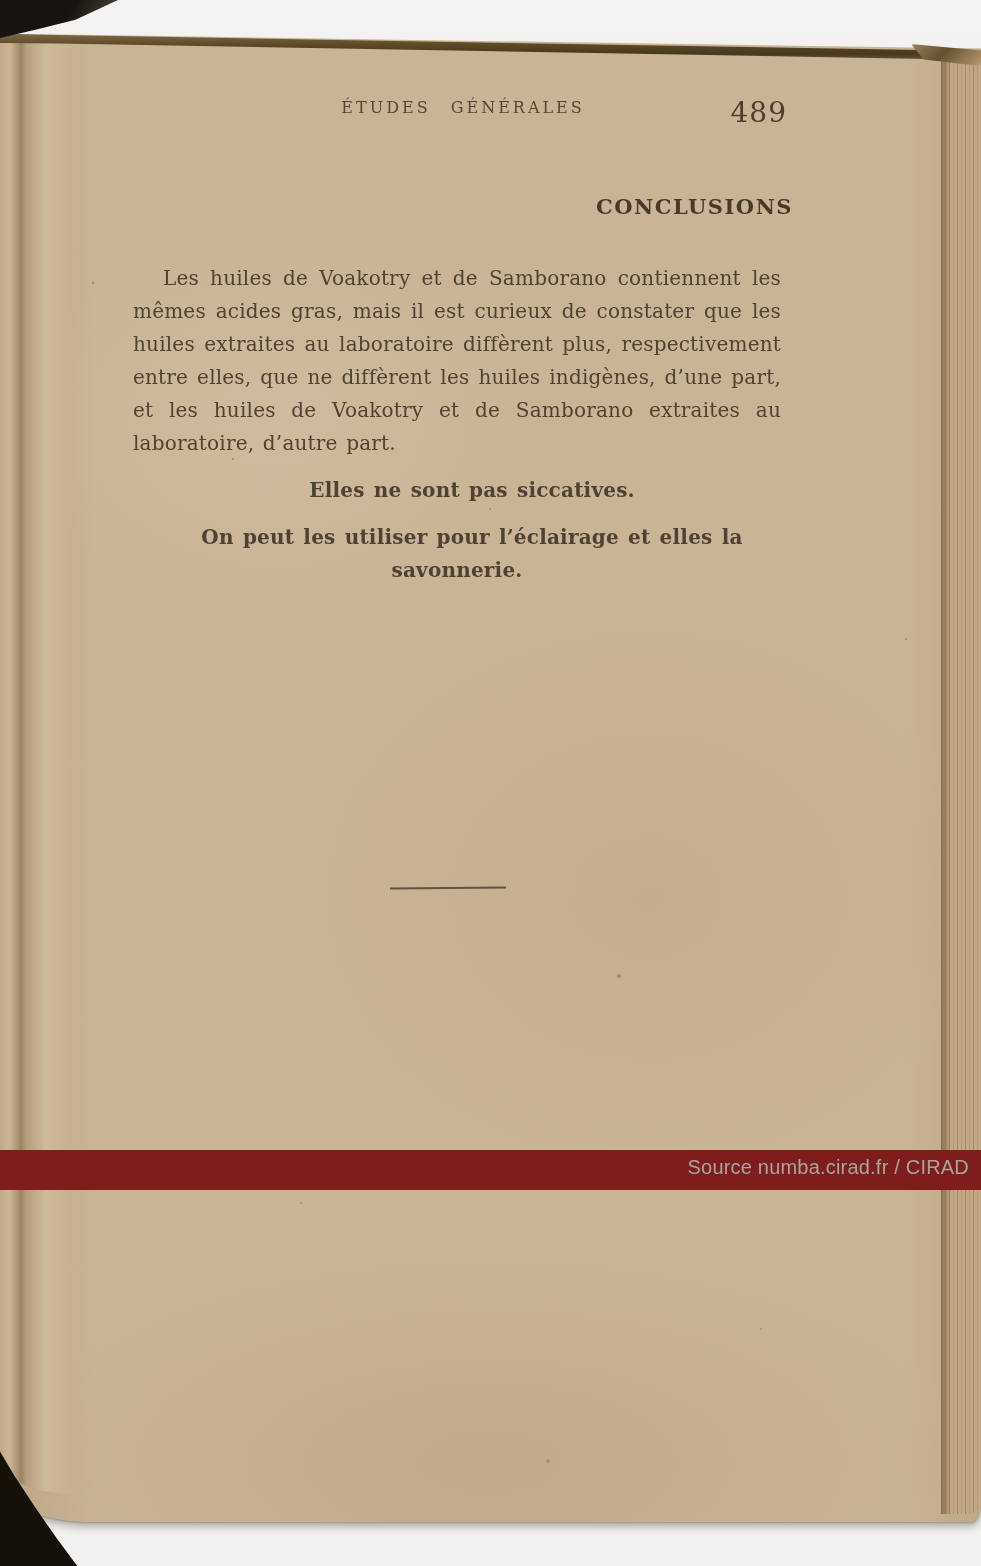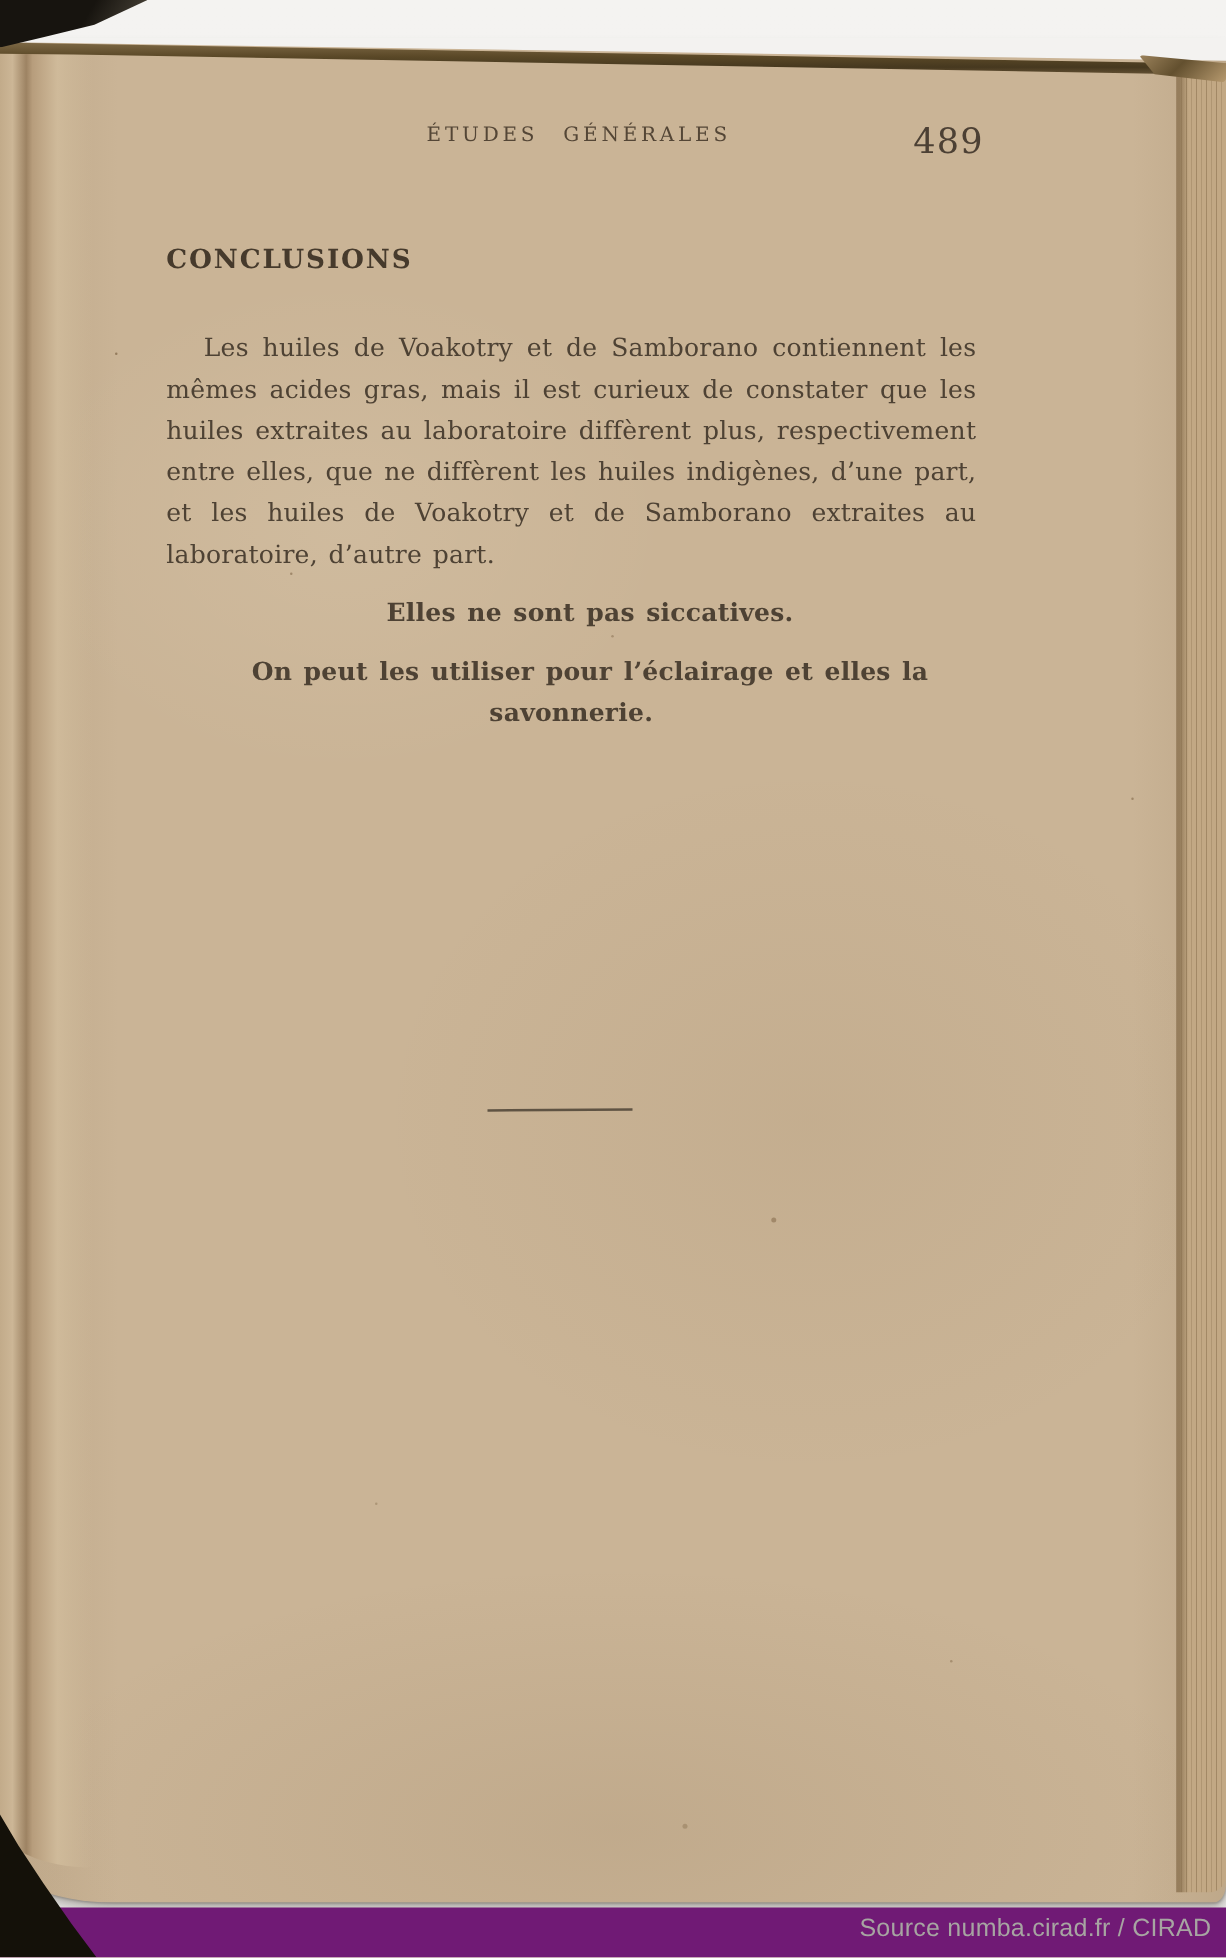--- a/index.html
+++ b/index.html
@@ -3,21 +3,21 @@
 <meta charset="utf-8">
 <style>
   html,body{margin:0;padding:0;}
   body{
     width:981px;height:1566px;
     background:#f3f2f0;
     font-family:"DejaVu Serif", serif;
     position:relative;
     overflow:hidden;
   }
-  .stage{position:absolute;inset:0;width:981px;height:1566px;border-radius:24px;}
+  .stage{position:absolute;inset:0;width:981px;height:1190px;border-radius:24px;}
 
   
   .backdrop{position:absolute;inset:0;background:linear-gradient(180deg,#f4f3f1 0%,#f1f0ee 92%,#ececea 100%);}
 
   
   .binding-top-left{
     position:absolute;left:0;top:0;width:118px;height:38px;
     background:linear-gradient(120deg,#17140f 55%,#3a352c 80%,#56503f 100%);
     clip-path:polygon(0 0,100% 0,64% 52%,30% 78%,0 100%);
     z-index:6;
@@ -106,42 +106,42 @@
     display:block;text-align:center;
     font-size:16px;letter-spacing:3px;word-spacing:12px;
     color:#5446357;color:#544636;
   }
   .page-number{
     position:absolute;right:6px;top:-2px;
     font-size:28px;letter-spacing:1px;color:#4c4034;
   }
   .section-heading{
     position:absolute;left:133px;top:194px;width:660px;z-index:5;
-    text-align:left;font-size:21px;font-weight:bold;
+    text-align:right;font-size:21px;font-weight:bold;
     letter-spacing:1.5px;color:#463a2c;
   }
   .text-block{
     position:absolute;left:133px;top:252px;width:660px;z-index:5;
     color:#4e4234;font-size:20px;line-height:33px;
   }
   .text-block p{
     margin:14px 12px 0 0;text-indent:30px;text-align:justify;
     word-spacing:2px;letter-spacing:0.2px;
   }
   .text-block p:first-child{margin-top:10px;}
   .text-block p.short{text-align:center;font-weight:bold;}
   .section-divider{
     position:absolute;left:390px;top:887px;width:116px;height:0;
     border-top:2px solid #5f5343;transform:rotate(-0.4deg);z-index:5;
   }
 
   
   .watermark-bar{
     position:absolute;left:0;bottom:0;width:981px;height:40px;
-    background:#701a75;z-index:5;
+    background:#7f1d1d;z-index:5;
   }
   .watermark-text{
     position:absolute;right:12px;top:6px;
     font-family:"Liberation Sans", sans-serif;
     font-size:20px;color:#a7a5a2;letter-spacing:0.2px;
   }
 </style>
 </head>
 <body>
 

